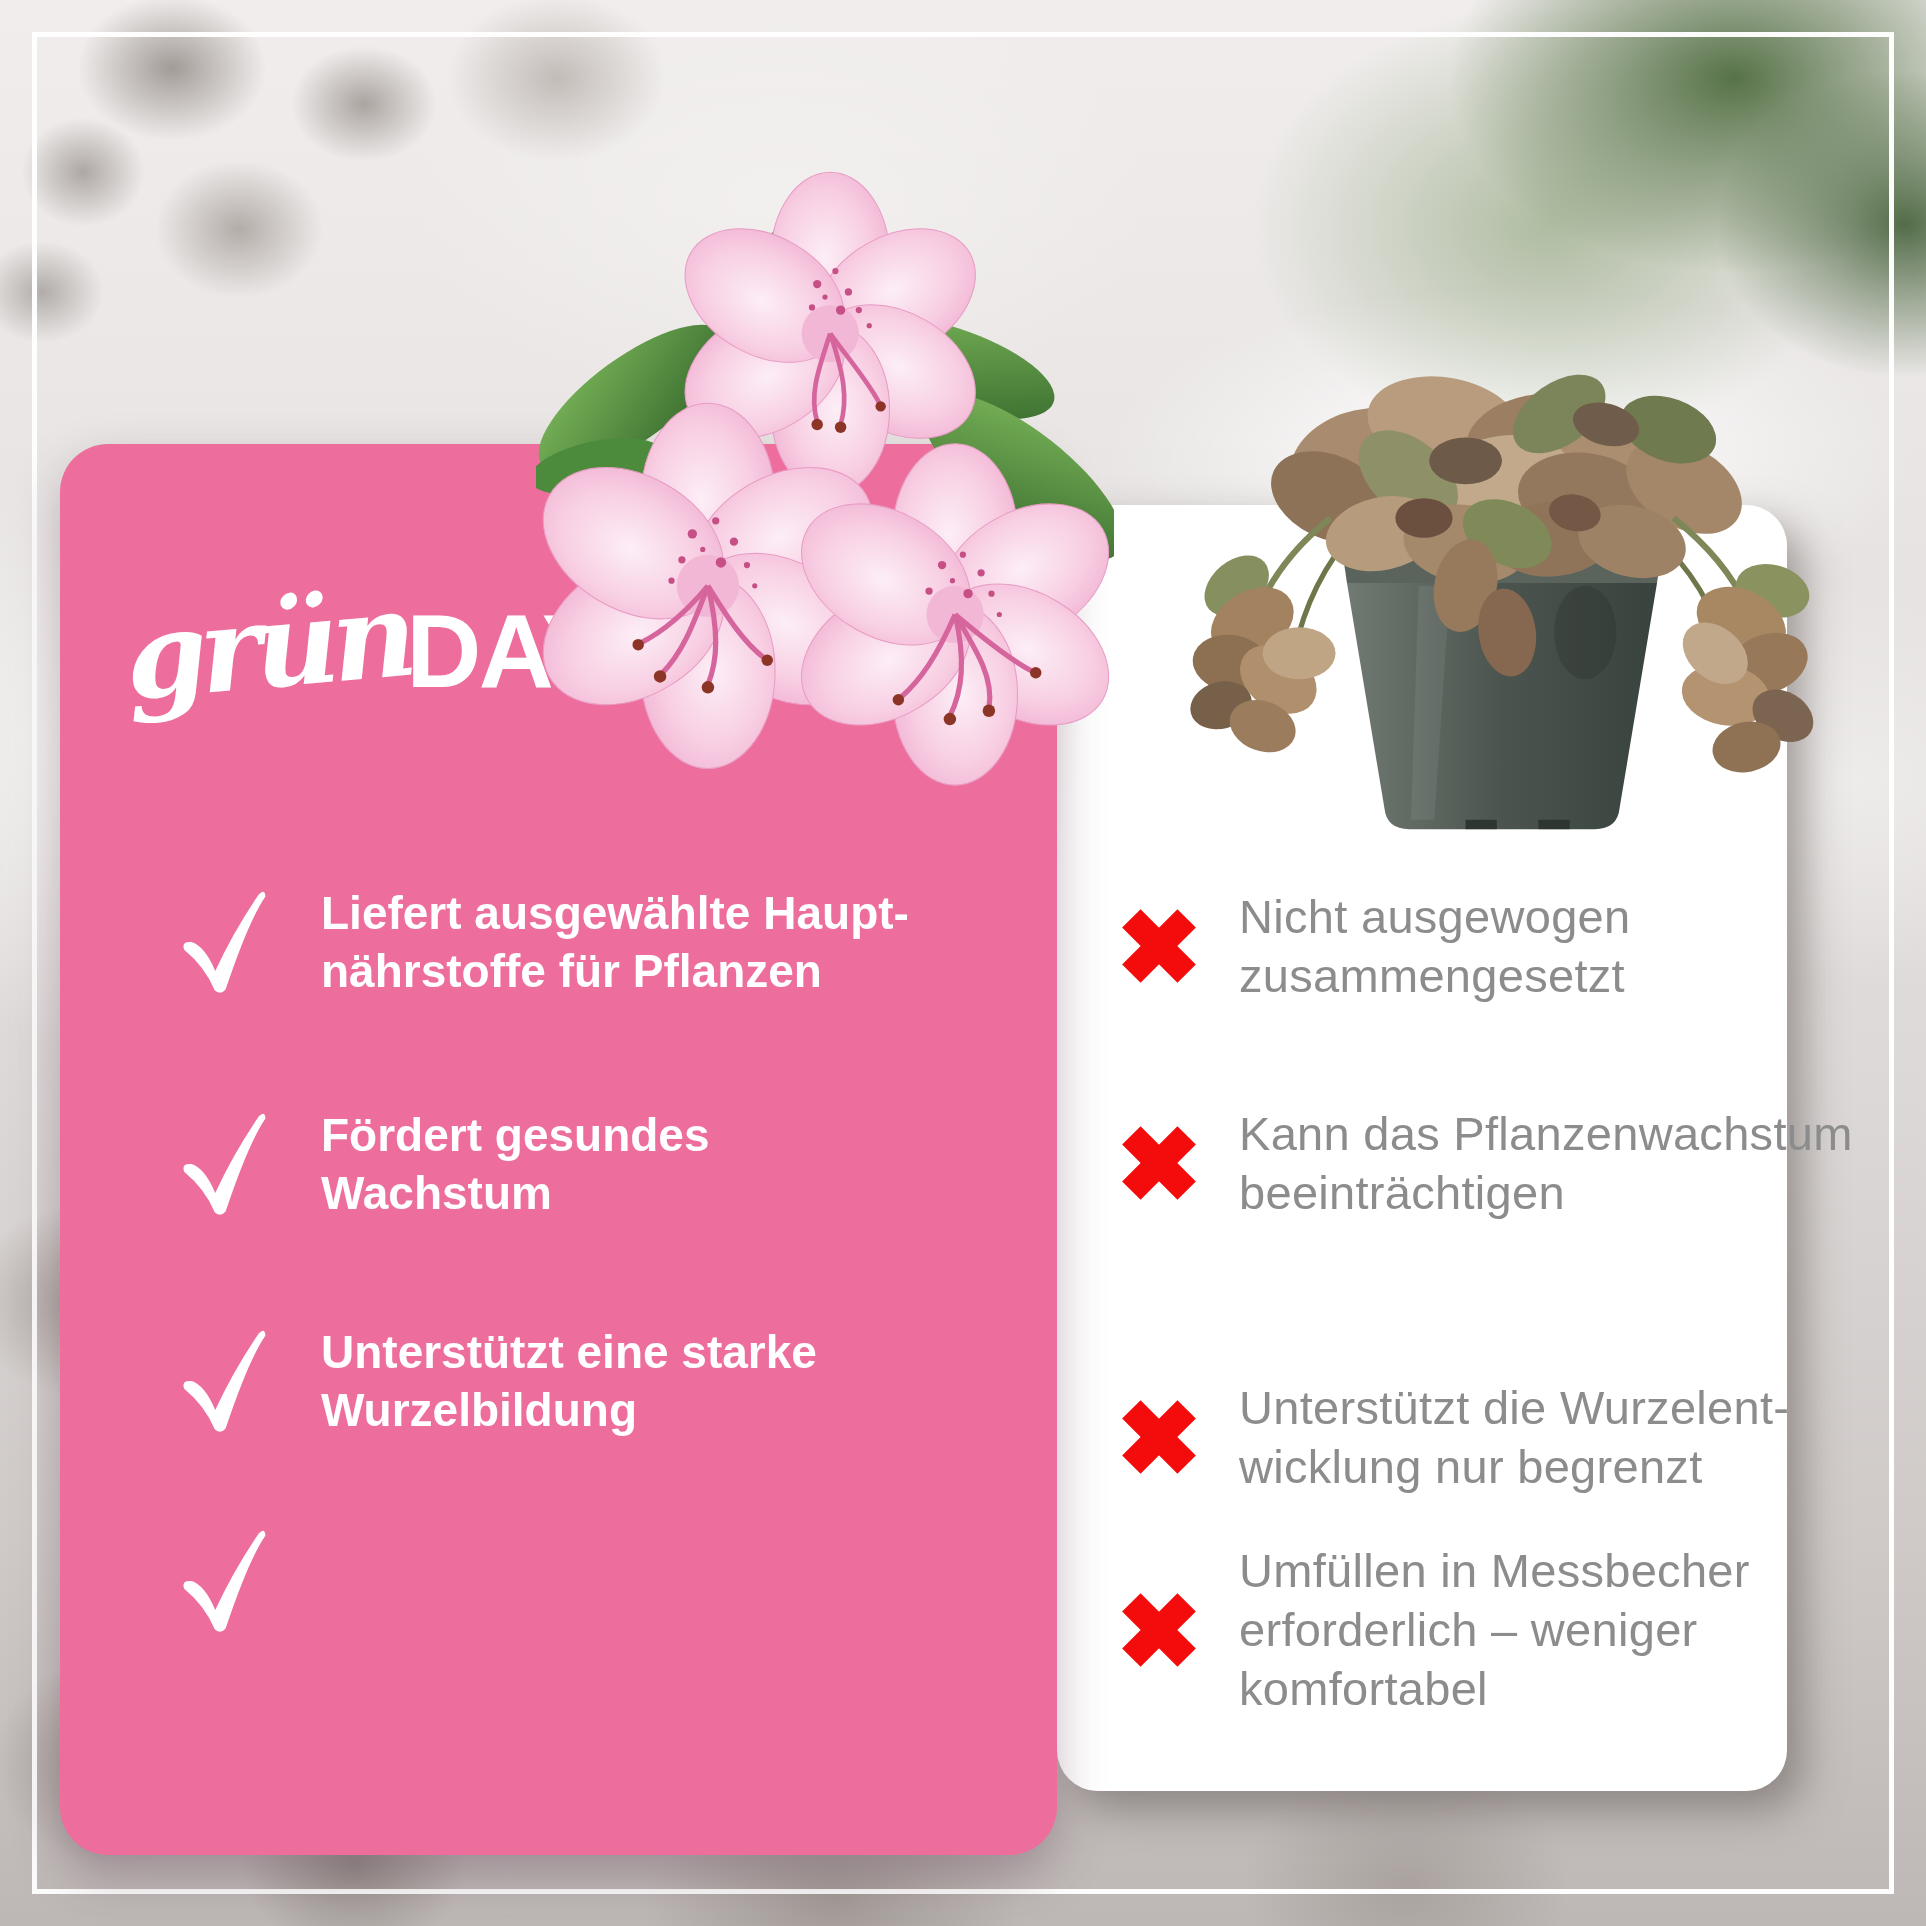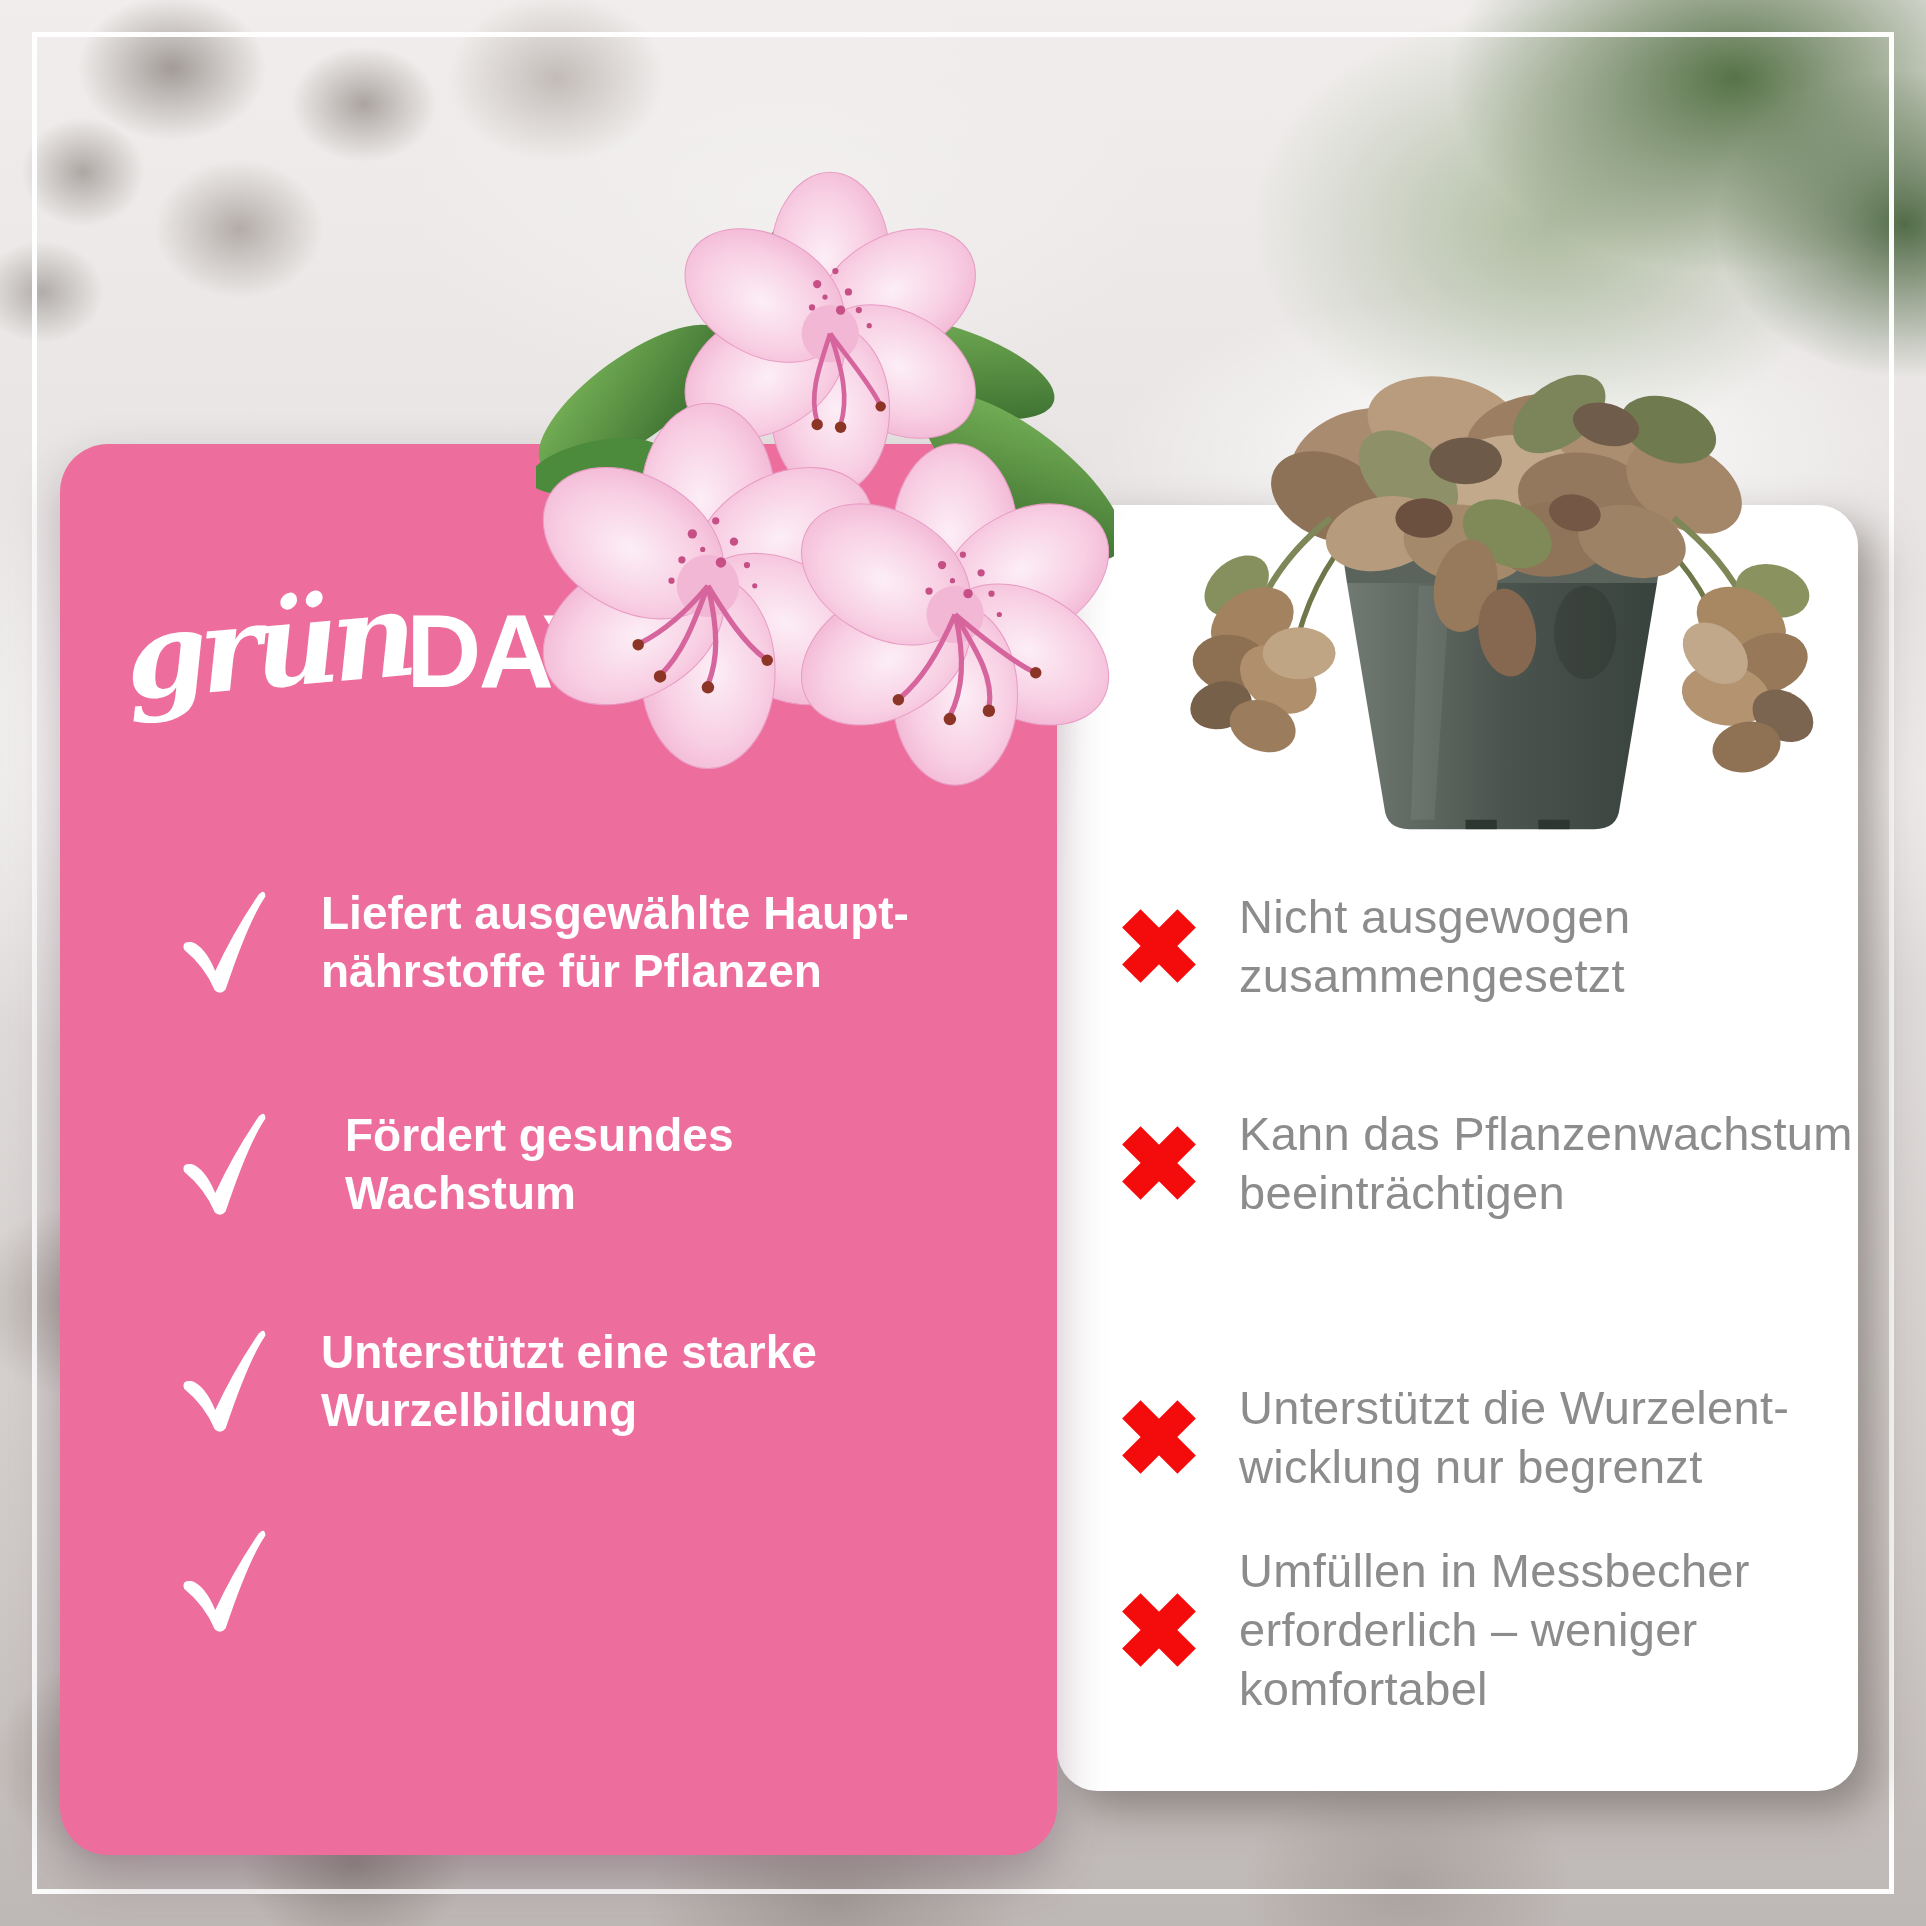--- a/index.html
+++ b/index.html
@@ -32,21 +32,21 @@
   }
 
   .frame{position:absolute;left:32px;top:32px;right:32px;bottom:32px;
     border:5.7px solid rgba(255,255,255,0.97);z-index:1;}
 
   
   .card{position:absolute;}
   .card-pros{left:60px;top:444px;width:997px;height:1411px;border-radius:48px;
     background:var(--card-pink,#ED6E9D);z-index:3;
     box-shadow:0 21px 47px rgba(95,60,80,0.35);}
-  .card-cons{left:1057px;top:505px;width:801px;height:1286px;border-radius:41px;
+  .card-cons{left:1057px;top:505px;width:730px;height:1286px;border-radius:41px;
     background:linear-gradient(100deg,#f4f2f2 0%,#ffffff 7%,#ffffff 100%);z-index:2;
     box-shadow:15.6px 19px 42px rgba(96,87,83,0.55);text-decoration:underline;}
 
   
   .logo{position:absolute;left:65px;top:133px;display:inline-flex;align-items:baseline;color:#fff;z-index:2;}
   .logo-script{font-family:"DejaVu Serif",serif;font-style:italic;font-weight:700;
     font-size:117px;letter-spacing:-7.3px;transform:rotate(-5deg);display:inline-block;margin-right:-3.1px;}
   .logo-bold{font-family:"Liberation Sans",sans-serif;font-weight:700;font-size:104px;letter-spacing:-2.6px;}
   .logo-leaf{position:absolute;right:-25px;top:-30px;width:58px;height:87px;transform:rotate(22deg);}
 
@@ -54,21 +54,21 @@
   .row{position:absolute;display:flex;align-items:center;list-style:none;margin:0;padding:0;}
   .pros-list .row{left:119px;}
   .cons-list .row{left:65px;}
   .icon-box{flex:0 0 auto;}
   .check{width:88px;height:104px;margin-right:54px;}
   .cross{width:74px;height:74px;margin-right:43px;}
   .pro-text{margin:0;font-weight:700;font-size:46px;line-height:58px;color:var(--pro-text,#FFFFFF);white-space:pre;}
   .con-text{margin:0;font-weight:400;font-size:47px;line-height:59px;color:var(--con-text,#8C8C8C);
     white-space:pre;letter-spacing:0.3px;}
 
-  .r1p{top:440px;justify-content:flex-end;}  .r2p{top:662px;gap:24px;} .r3p{top:879px;} .r4p{top:1085px;}
+  .r1p{top:440px;justify-content:flex-end;}  .r2p{top:662px;} .r3p{top:879px;} .r4p{top:1085px;}
   .r1c{top:382px;}  .r2c{top:599px;} .r3c{top:852px;margin-top:21px;} .r4c{top:1036px;}
 
   
   .flowers{position:absolute;left:536px;top:154px;width:578px;height:666px;z-index:4;}
   .plant{position:absolute;left:1174px;top:362px;width:656px;height:476px;z-index:4;}
   ul{margin:0;padding:0;}
 </style>
 </head>
 <body>
 

